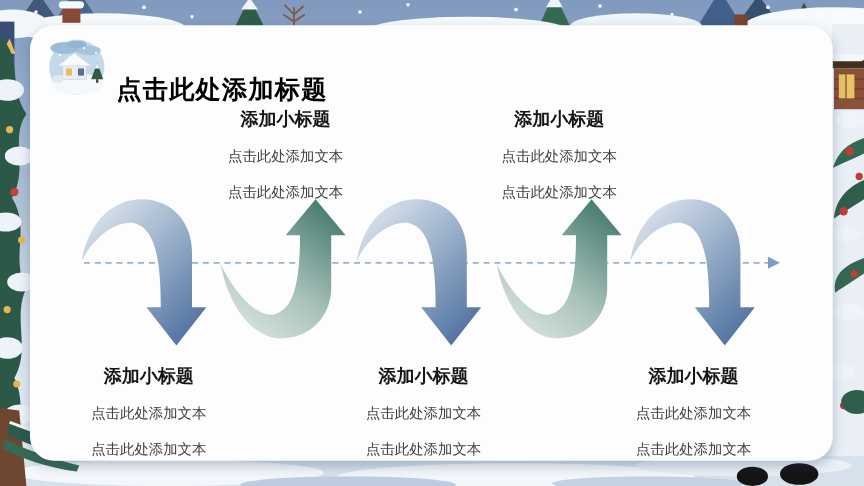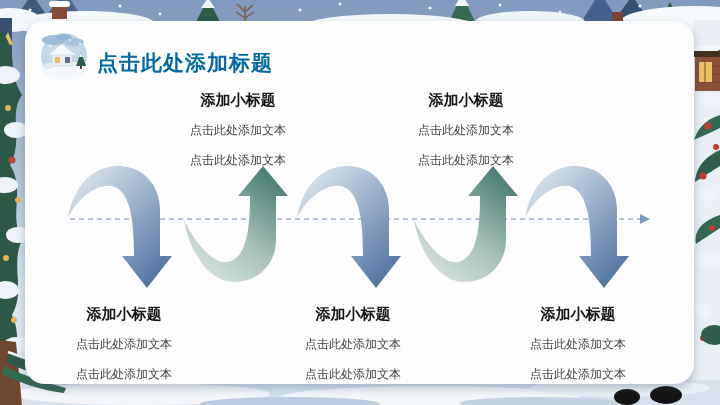--- a/index.html
+++ b/index.html
@@ -3,22 +3,22 @@
 <meta charset="utf-8">
 <style>
   html,body{margin:0;padding:0;background:#9db3cf;}
   .stage{position:relative;width:720px;height:405px;overflow:hidden;
          font-family:"Liberation Sans","DejaVu Sans",sans-serif;}
   .backdrop{position:absolute;inset:0;}
   .card{position:absolute;left:25px;top:21px;width:669px;height:363px;
         background:#fdfdfe;border-radius:20px;
         box-shadow:0 4px 10px rgba(45,65,95,.30);}
   .hdr-icon{position:absolute;left:15px;top:11px;width:48px;height:48px;}
-  .hdr-title{position:absolute;left:72px;top:28px;font-size:21px;font-weight:700;
-             color:#0369a1;letter-spacing:1px;white-space:nowrap;}
+  .hdr-title{position:absolute;left:72px;top:40px;font-size:21px;font-weight:700;
+             color:#000000;letter-spacing:1px;white-space:nowrap;}
   .tblock{position:absolute;width:150px;text-align:center;}
   .tb-title{font-size:15px;font-weight:700;color:#151515;line-height:16px;margin-bottom:10px;white-space:nowrap;}
   .tb-line{font-size:12px;color:#3e3e3e;line-height:13.5px;white-space:nowrap;margin-top:16px;}
   .baseline-svg{position:absolute;left:45px;top:191px;}
   .flow-arrow{position:absolute;top:143px;}
   .a1{left:41px}.a2{left:157px}.a3{left:270px}.a4{left:387px}.a5{left:498px}
 </style>
 </head>
 <body>
 

